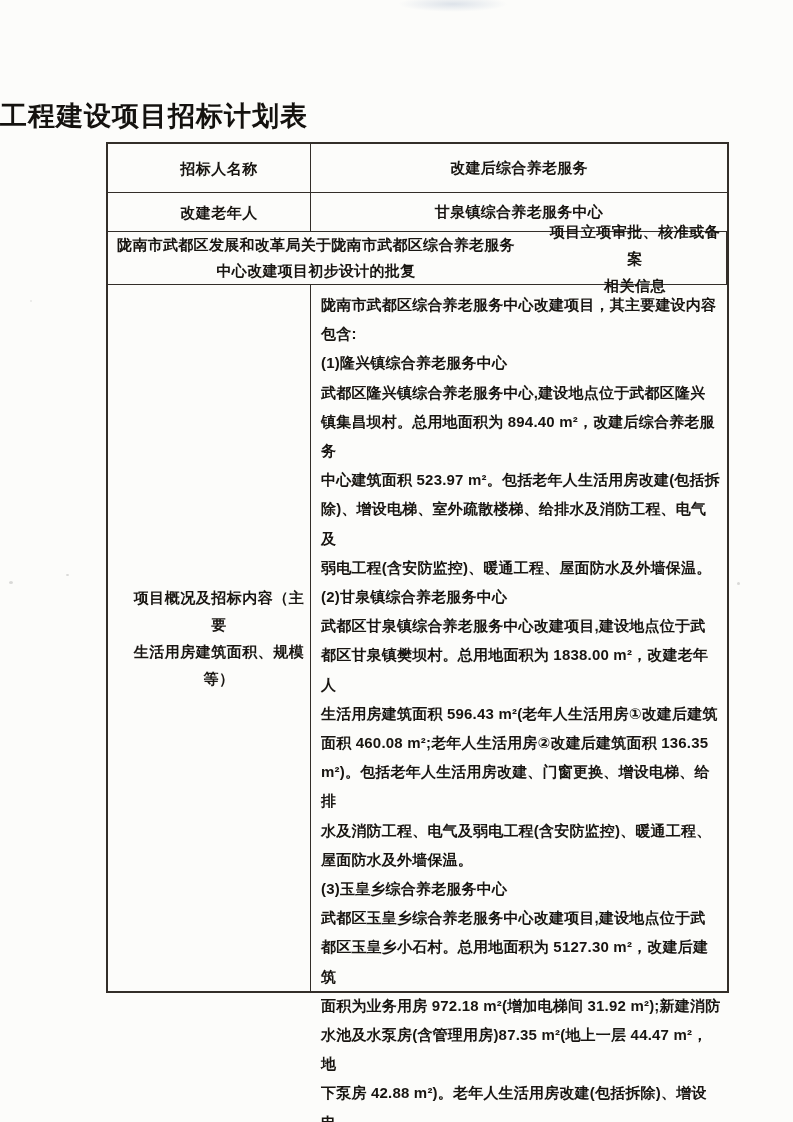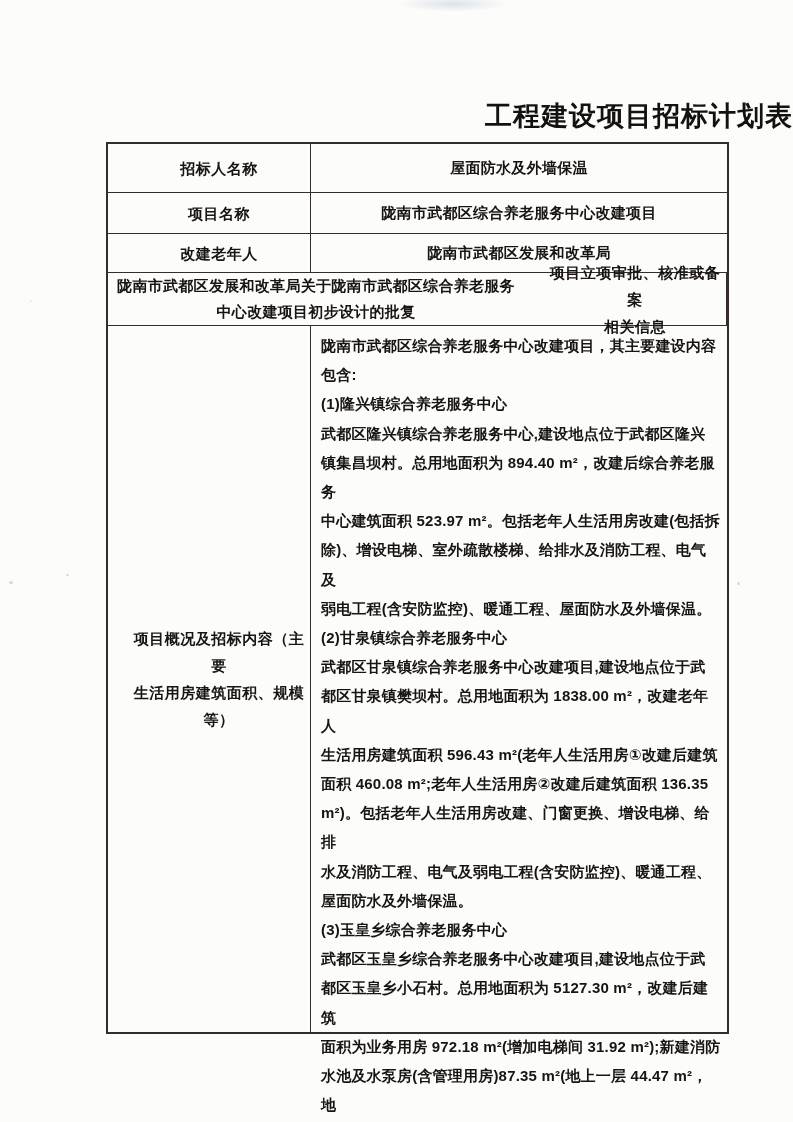--- a/index.html
+++ b/index.html
@@ -22,21 +22,21 @@
     pointer-events:none;
   }
   .speck{position:absolute;border-radius:50%;background:rgba(40,40,40,.16);pointer-events:none;}
   .sp1{left:9px;top:581px;width:4px;height:3px;}
   .sp2{left:66px;top:574px;width:3px;height:2px;}
   .sp3{left:737px;top:582px;width:3px;height:3px;}
   .sp4{left:30px;top:300px;width:2px;height:2px;background:rgba(40,40,40,.10);}
 
   .doc-title{
     position:absolute;top:98px;left:0;width:100%;
-    text-align:right;
+    text-align:left;
     font-size:27px;font-weight:800;letter-spacing:1px;
     color:#14120f;
   }
 
   .doc-table{
     position:absolute;left:106px;top:142px;width:623px;
     border:2px solid #332e29;
     box-sizing:border-box;
     background:transparent;
   }
@@ -86,31 +86,27 @@
   <div class="speck sp2"></div>
   <div class="speck sp3"></div>
   <div class="speck sp4"></div>
 
   <div class="doc-title">工程建设项目招标计划表</div>
 
   <div class="doc-table">
 
     <div class="t-row r1">
       <div class="cell cell-label">招标人名称</div>
-      <div class="cell cell-value">屋面防水及外墙保温</div>
+      <div class="cell cell-value">改建后综合养老服务</div>
     </div>
 
-    <div class="t-row r2">
-      <div class="cell cell-label">项目名称</div>
-      <div class="cell cell-value">陇南市武都区综合养老服务中心改建项目</div>
-    </div>
 
     <div class="t-row r3">
       <div class="cell cell-label">改建老年人</div>
-      <div class="cell cell-value">陇南市武都区发展和改革局</div>
+      <div class="cell cell-value">甘泉镇综合养老服务中心</div>
     </div>
 
     <div class="t-row r4">
       <div class="cell cell-value">陇南市武都区发展和改革局关于陇南市武都区综合养老服务
 中心改建项目初步设计的批复</div>
       <div class="cell cell-label">项目立项审批、核准或备案
 相关信息</div>
     </div>
 
     <div class="t-row r5">

